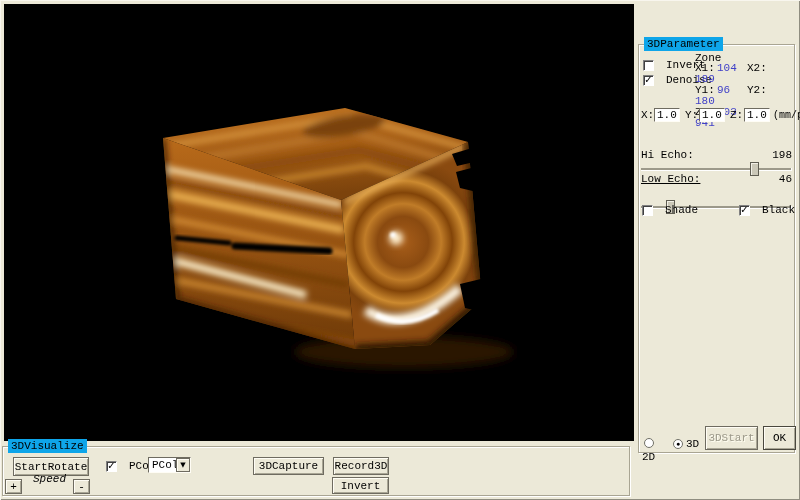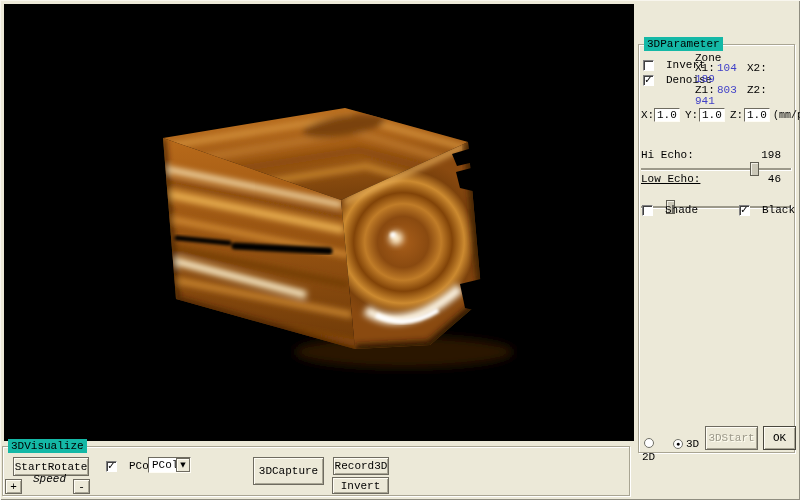--- a/index.html
+++ b/index.html
@@ -23,21 +23,21 @@
     background:#000;
   }
   .viewport svg { width:100%; height:100%; filter: blur(0.4px); }
 
   .groupbox {
     border: 1px solid #a9a593;
     box-shadow: inset 1px 1px 0 #fff, 1px 1px 0 #fff;
   }
   .legend {
     position:absolute; top:-8px; left:5px;
-    background:#14b8a6; padding:0 3px; line-height:14px; white-space:nowrap;
+    background:#0ea5e9; padding:0 3px; line-height:14px; white-space:nowrap;
   }
 
   .btn {
     background:#ece9d8;
     border:1px solid #6e6b60;
     box-shadow: inset 1px 1px 0 #fffdf5, inset -1px -1px 0 #a9a695;
     display:flex; align-items:center; justify-content:center;
     cursor:default; white-space:nowrap;
   }
   .btn.disabled { color:#9b9889; text-shadow:1px 1px 0 #fffef2; }
@@ -97,21 +97,21 @@
 
   .combobox { display:flex; width:43px; height:16px; background:#fff;
     border:1px solid; border-color:#6e6b60 #fffdf5 #fffdf5 #6e6b60; }
   .combobox .cb-text { flex:1; padding:1px 1px 0 3px; overflow:hidden; }
   .combobox .cb-btn {
     width:14px; background:#ece9d8; border:1px solid #6e6b60;
     box-shadow: inset 1px 1px 0 #fffdf5;
     display:flex; align-items:center; justify-content:center;
     font-size:7px; font-family:"DejaVu Sans", sans-serif; flex:none;
   }
-  .val-right { position:absolute; right:12px; }
+  .val-right { position:absolute; right:1px; }
 </style>
 </head>
 <body>
 
 <div class="abs frame"></div>
 
 <div class="abs viewport">
   <svg viewBox="0 0 630 437">
     <defs>
       <filter id="b1" x="-30%" y="-30%" width="160%" height="160%">
@@ -213,20 +213,21 @@
   <div class="abs ctl-row" style="left:4px; top:29px;">
     <span class="checkbox">
         <span>✓</span>
       </span>
     <span>Denoise</span>
   </div>
 
   <div class="abs" style="left:56px; top:7px;">Zone</div>
   <div class="abs zone-grid" style="left:56px; top:18px;">
     <div><span class="zl">X1:</span><span class="zv">104</span><span class="zl">X2:</span><span class="zv">189</span></div>
+    <div><span class="zl">Y1:</span><span class="zv">96</span><span class="zl">Y2:</span><span class="zv">180</span></div>
     <div><span class="zl">Z1:</span><span class="zv">803</span><span class="zl">Z2:</span><span class="zv">941</span></div>
   </div>
 
   <div class="abs ctl-row" style="left:2px; top:63px; gap:0;">
     <span style="width:13px">X:</span>
     <input class="field" value="1.0" style="">
     <span style="width:14px; margin-left:5px">Y:</span>
     <input class="field" value="1.0" style="">
     <span style="width:14px; margin-left:5px">Z:</span>
     <input class="field" value="1.0" style="">
@@ -298,16 +299,16 @@
     <span>PColor</span>
   </div>
 
   <div class="abs combobox" style="left:145px; top:10px;">
     <span class="cb-text">PColor</span>
     <span class="cb-btn">
         <span>▼</span>
       </span>
   </div>
 
-  <div class="abs btn" style="left:250px; top:10px; width:71px; height:28px;">3DCapture</div>
+  <div class="abs btn" style="left:250px; top:10px; width:71px; height:18px;">3DCapture</div>
   <div class="abs btn" style="left:330px; top:10px; width:56px; height:18px;">Record3D</div>
   <div class="abs btn" style="left:329px; top:30px; width:57px; height:17px;">Invert</div>
 </div>
 
 </body></html>

